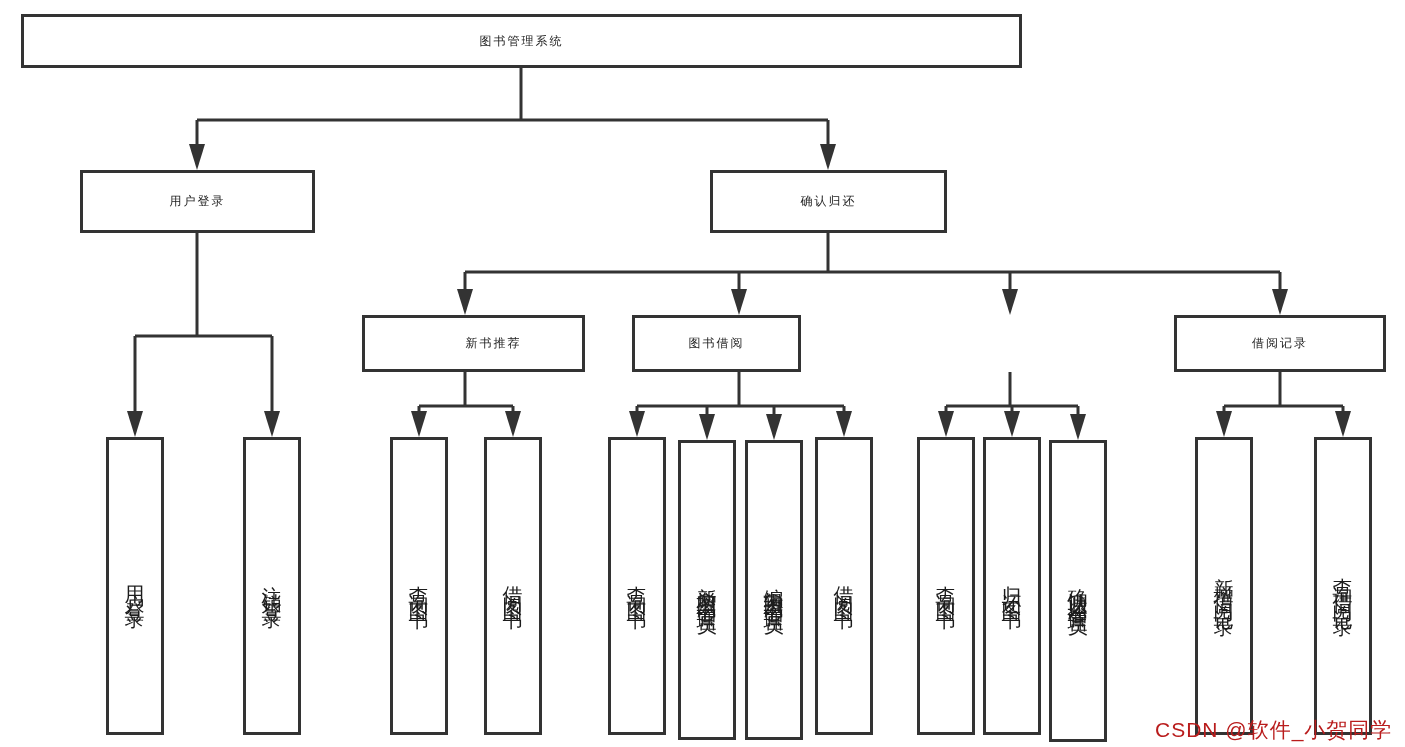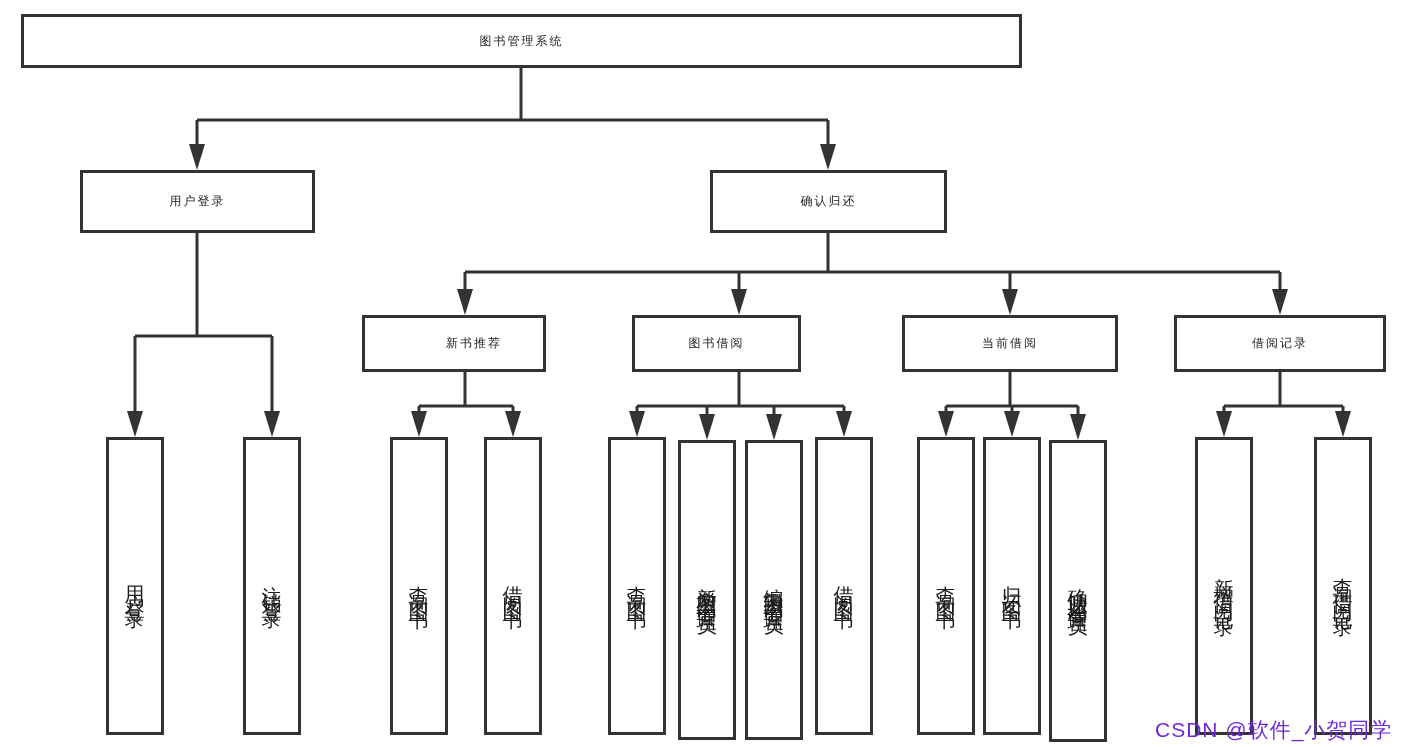--- a/index.html
+++ b/index.html
@@ -47,21 +47,21 @@
     letter-spacing: 8px;
     line-height: 1;
     white-space: nowrap;
   }
   .vbox.long span { letter-spacing: 4px; }
   #watermark {
     position: absolute;
     left: 1155px;
     top: 716px;
     font-size: 21px;
-    color: #6d28d9;
+    color: #b91c1c;
     letter-spacing: 1px;
     white-space: nowrap;
   }
 </style>
 </head>
 <body>
 
 <div id="stage">
 
   <svg id="connectors" viewBox="0 0 1405 747" xmlns="http://www.w3.org/2000/svg">
@@ -135,23 +135,22 @@
       <polygon points="1216,411 1232,411 1224,437"></polygon>
       <polygon points="1335,411 1351,411 1343,437"></polygon>
     </g>
   </svg>
 
   <div class="box" style="left:21px; top:14px; width:1001px; height:54px;">图书管理系统</div>
 
   <div class="box" style="left:80px; top:170px; width:235px; height:63px;">用户登录</div>
   <div class="box" style="left:710px; top:170px; width:237px; height:63px;">确认归还</div>
 
-  <div class="box" style="left:362px; top:315px; width:184px; height:57px;padding-left:40px;">新书推荐</div>
+  <div class="box" style="left:362px; top:315px; width:223px; height:57px;padding-left:40px;">新书推荐</div>
   <div class="box" style="left:632px; top:315px; width:169px; height:57px;">图书借阅</div>
-  <div class="box" style="left:902px; top:315px; width:216px; height:57px;">当前借阅</div>
   <div class="box" style="left:1174px; top:315px; width:212px; height:57px;">借阅记录</div>
 
   <div class="vbox" style="left:106px; top:437px; width:58px; height:298px;">
     <span>用户登录</span>
   </div>
   <div class="vbox" style="left:243px; top:437px; width:58px; height:298px;">
     <span>注销登录</span>
   </div>
   <div class="vbox" style="left:390px; top:437px; width:58px; height:298px;">
     <span>查询图书</span>

